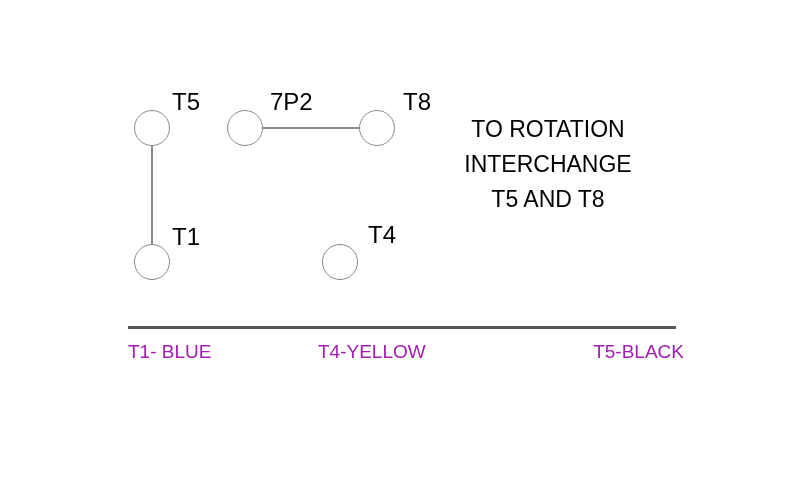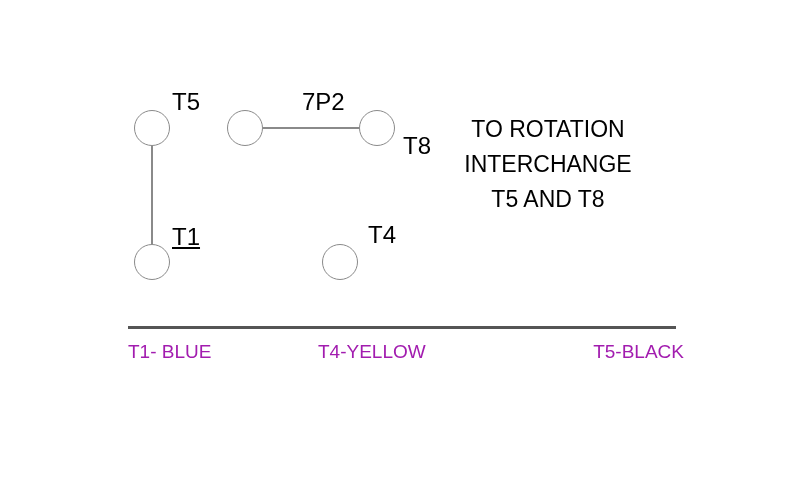--- a/index.html
+++ b/index.html
@@ -56,23 +56,23 @@
 
   
   .term-label {
     position: absolute;
     font-size: 24px;
     line-height: 1;
     color: #000000;
     white-space: nowrap;
   }
   .label-t5  { left: 172px; top: 90px; }
-  .label-t1  { left: 172px; top: 225px; text-decoration: underline; }
-  .label-7p2 { left: 270px; top: 90px; margin-left: 32px; }
-  .label-t8  { left: 403px; top: 90px; margin-top: 44px; }
+  .label-t1  { left: 172px; top: 225px; }
+  .label-7p2 { left: 270px; top: 90px; }
+  .label-t8  { left: 403px; top: 90px; }
   .label-t4  { left: 368px; top: 223px; }
 
   
   #instruction-note {
     position: absolute;
     left: 428px;
     top: 112px;
     width: 240px;
     text-align: center;
   }

